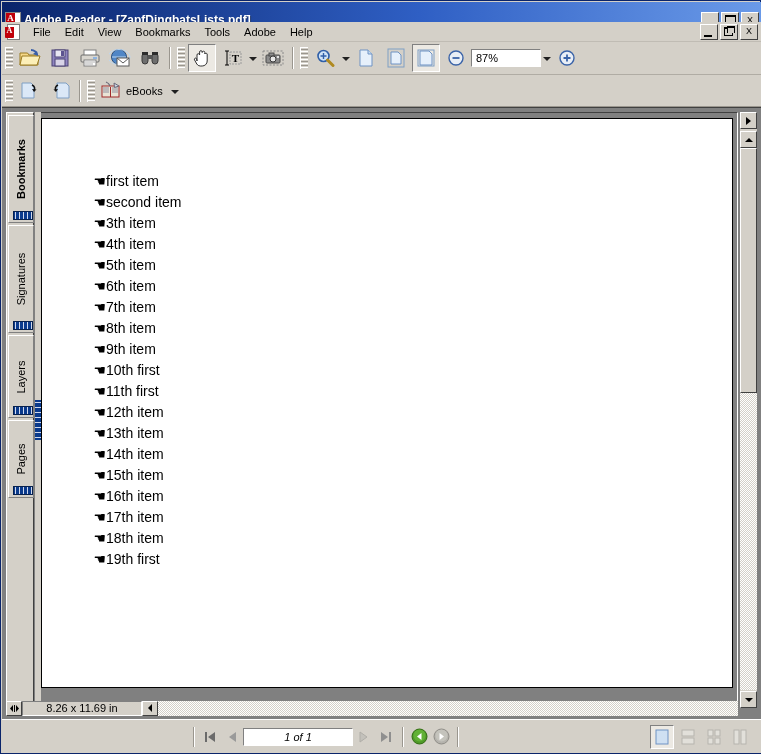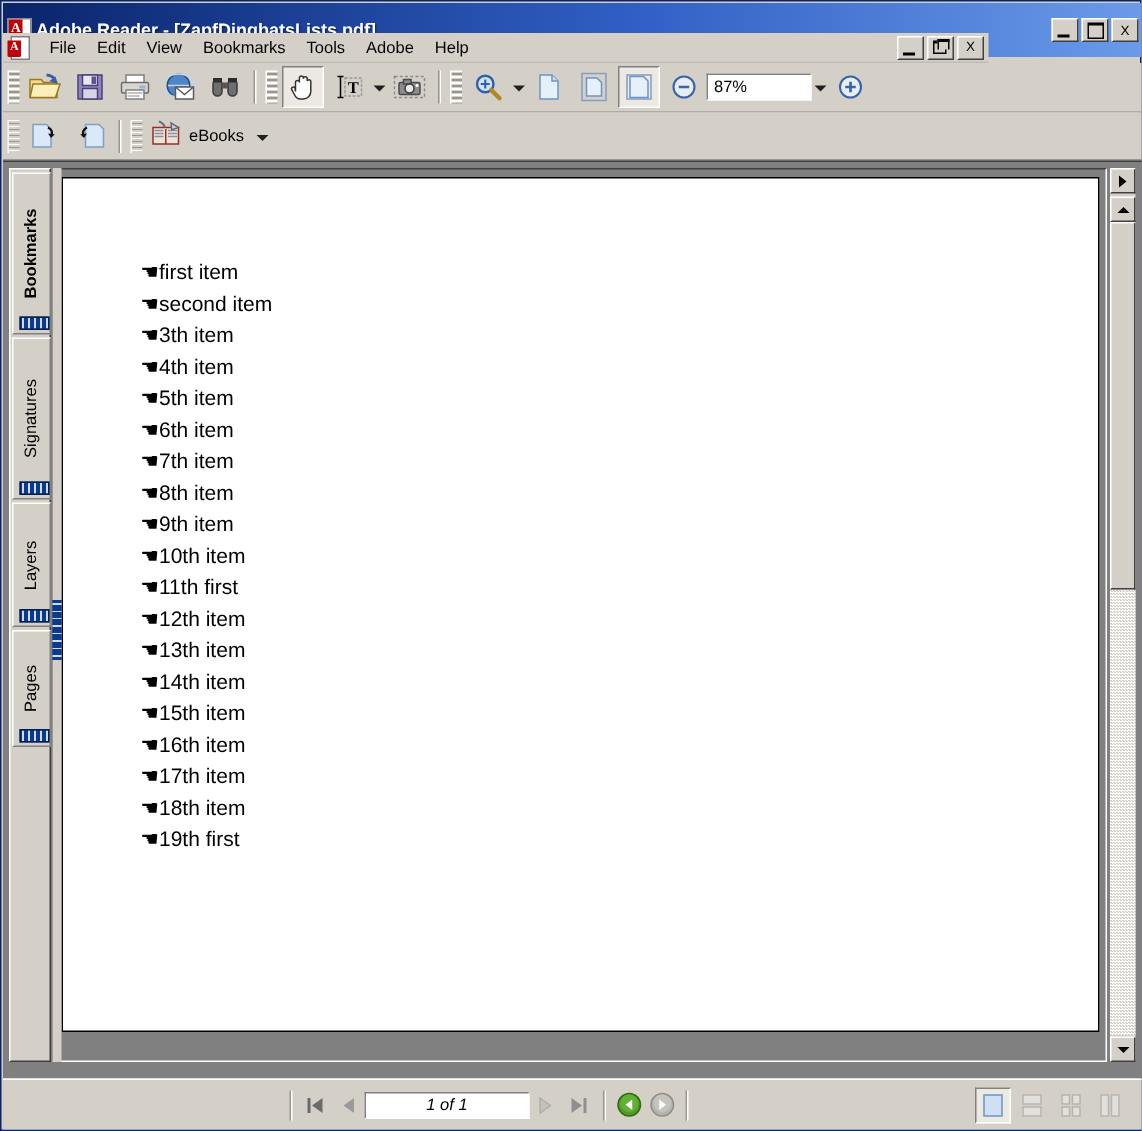--- a/index.html
+++ b/index.html
@@ -33,21 +33,21 @@
   .wbtn span{position:absolute;left:0;right:0;top:0;bottom:0;
      display:flex;align-items:center;justify-content:center;line-height:1;}
   .glyph-min{position:absolute;left:3px;bottom:2px;width:8px;height:2px;background:#000;}
   .glyph-max{position:absolute;left:3px;top:2px;width:9px;height:8px;border:1px solid #000;border-top-width:2px;}
   .glyph-rest{position:absolute;left:3px;top:2px;width:7px;height:6px;border:1px solid #000;border-top-width:2px;}
   .glyph-rest:after{content:"";position:absolute;left:2px;top:-3px;width:6px;height:5px;
      border:1px solid #000;border-top-width:2px;border-bottom:none;background:#d4d0c8;}
 
   
   .menubar{
-    position:absolute;left:1px;top:21px;width:657px;height:20px;
+    position:absolute;left:1px;top:21px;width:759px;height:20px;
     background:#d4d0c8;display:flex;align-items:center;box-sizing:border-box;
     border-bottom:1px solid #c0bcb4;
   }
   .menu-ico{width:17px;height:17px;margin:0 4px 0 3px;position:relative;flex:0 0 auto;}
   .menu-ico .pg{position:absolute;left:2px;top:1px;width:11px;height:14px;background:#fff;border:1px solid #808080;}
   .menu-ico .red{position:absolute;left:0px;top:4px;width:9px;height:11px;background:#c0000a;
      border-radius:0 0 1px 1px;}
   .menu-ico .red:after{content:"A";position:absolute;left:0;right:0;top:-1px;color:#fff;
      font:bold 8px "Liberation Serif",serif;text-align:center;}
   .mi{padding:2px 7px;color:#000;font-size:11px;cursor:default;white-space:nowrap;}
@@ -425,21 +425,21 @@
             <div class="ding-row">
               <span class="ding-mark">☛</span>
               <span class="ding-txt">8th item</span>
             </div>
             <div class="ding-row">
               <span class="ding-mark">☛</span>
               <span class="ding-txt">9th item</span>
             </div>
             <div class="ding-row">
               <span class="ding-mark">☛</span>
-              <span class="ding-txt">10th item</span>
+              <span class="ding-txt">10th first</span>
             </div>
             <div class="ding-row">
               <span class="ding-mark">☛</span>
               <span class="ding-txt">11th first</span>
             </div>
             <div class="ding-row">
               <span class="ding-mark">☛</span>
               <span class="ding-txt">12th item</span>
             </div>
             <div class="ding-row">
@@ -486,20 +486,36 @@
           <i class="tri-up"></i>
         </div>
         <div class="sb-track">
           <div class="sb-thumb"></div>
         </div>
         <div class="sb-btn" style="bottom:0">
           <i class="tri-down"></i>
         </div>
       </div>
 
+      <div class="hstrip">
+        <div class="hs-btn">
+          <svg width="11" height="9" viewBox="0 0 11 9">
+            <path d="M4 1 L1 4.5 L4 8 Z" fill="#000"></path>
+            <path d="M7 1 L10 4.5 L7 8 Z" fill="#000"></path>
+            <path d="M5.5 1 v7" stroke="#000"></path>
+          </svg>
+        </div>
+        <div class="size-field">8.26 x 11.69 in</div>
+        <div class="hs-btn">
+          <svg width="7" height="8" viewBox="0 0 7 8">
+              <path d="M5 0 L1 4 L5 8 Z" fill="#000"></path>
+            </svg>
+        </div>
+        <div class="hs-track"></div>
+      </div>
 
     </div>
   </div>
 
   <div class="statusbar">
     <div style="flex:1 1 auto"></div>
 
     <div class="sb-sep"></div>
 
     <div class="navbtn">

